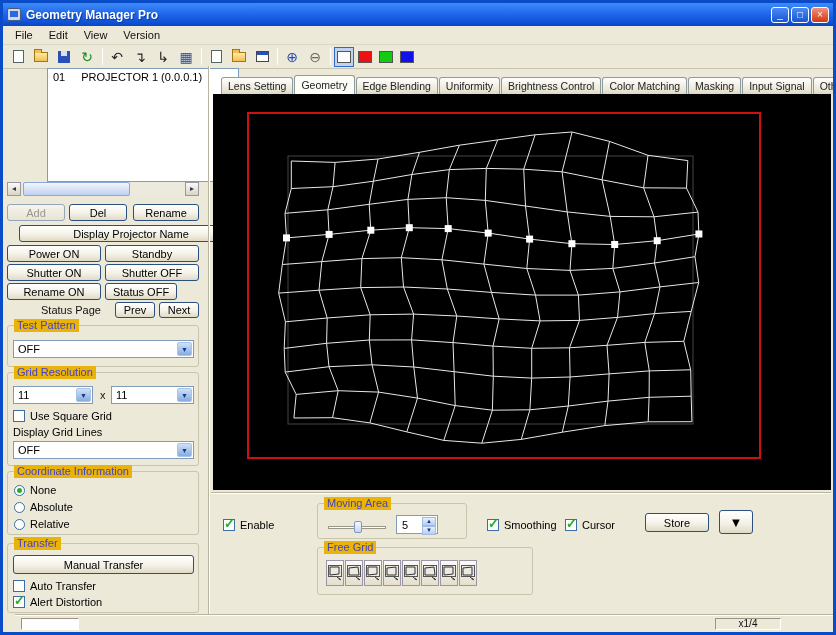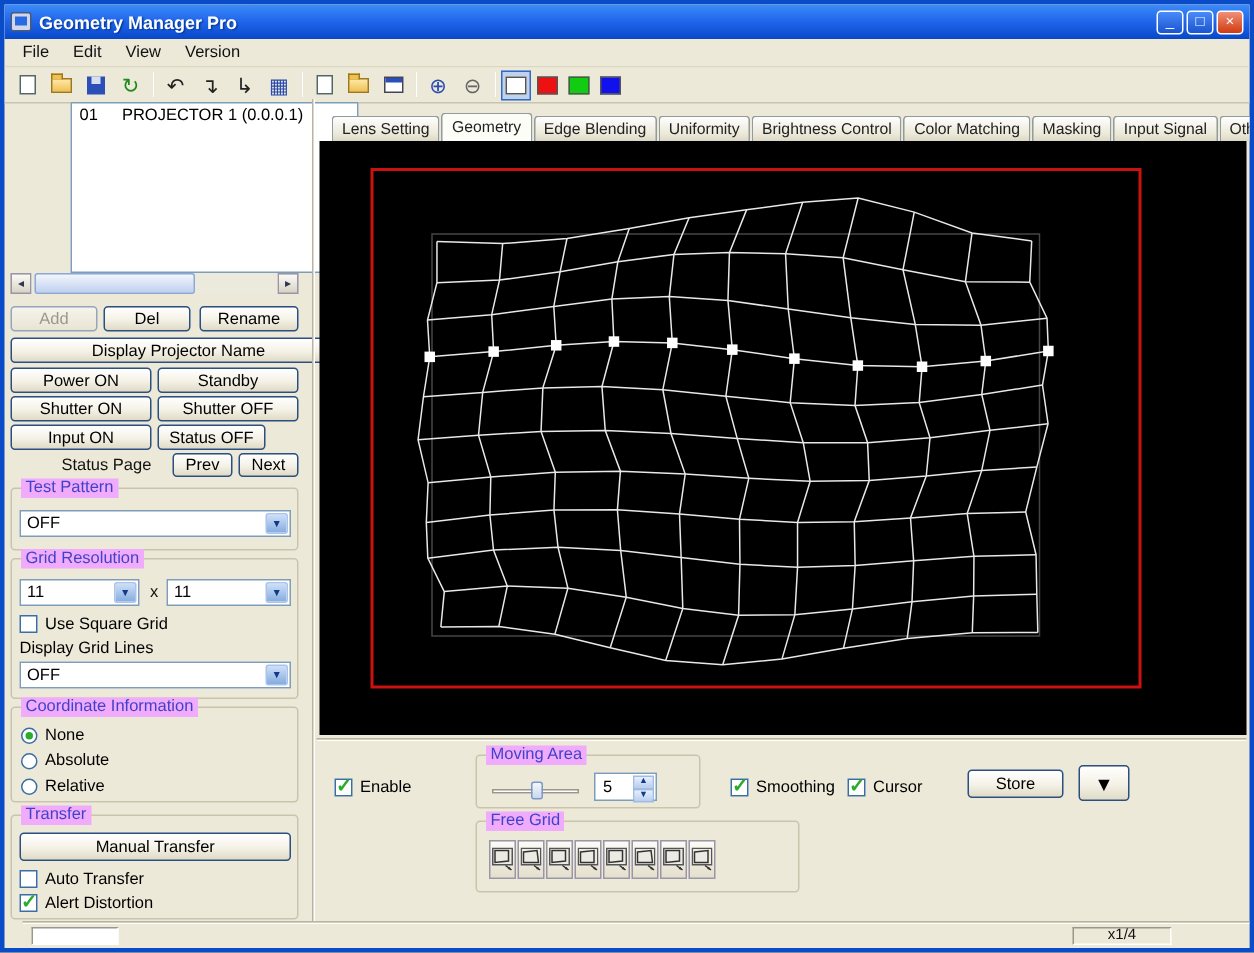--- a/index.html
+++ b/index.html
@@ -39,21 +39,21 @@
   .listbox{position:absolute;left:0;top:2px;width:192px;height:114px;background:#fff;border:1px solid #7F9DB9;font-size:11px;overflow:hidden;margin-left:40px;}
   .list-item{display:flex;padding:2px 5px;gap:16px;white-space:nowrap;}
   .hscroll{position:absolute;left:0;top:116px;width:192px;height:14px;display:flex;background:#d9d5c5;}
   .hs-arrow{width:14px;height:14px;flex:none;background:linear-gradient(#fbfaf6,#d8d4c4);border:1px solid #9a96a8;font-size:8px;line-height:12px;text-align:center;color:#335;}
   .hs-track{flex:1;position:relative;background:#ece9dd;}
   .hs-thumb{position:absolute;left:2px;top:0;bottom:0;width:65%;background:linear-gradient(#f2f6fc,#c0d0f0);border:1px solid #8aa8d8;border-radius:2px;}
   .xp-btn{position:absolute;background:linear-gradient(#ffffff,#f4f1e6 55%,#e0dbc6);border:1px solid #2b4f81;border-radius:3px;font-size:11px;color:#000;display:flex;align-items:center;justify-content:center;padding:0;}
   .xp-btn.disabled{color:#9b978b;border-color:#94a6bc;background:linear-gradient(#f6f4ec,#e8e4d4);}
   .plain-label{position:absolute;font-size:11px;color:#111;white-space:nowrap;}
   .group{position:absolute;border:1px solid #c9c5ad;border-radius:3px;}
-  .group-title{position:absolute;top:-7px;left:6px;background:#f0abfc;padding:0 3px;font-size:11px;line-height:13px;color:#4242c8;white-space:nowrap;}
+  .group-title{position:absolute;top:-7px;left:6px;background:#eab308;padding:0 3px;font-size:11px;line-height:13px;color:#4242c8;white-space:nowrap;}
   .xp-select{position:absolute;height:18px;background:#fff;border:1px solid #7F9DB9;font-size:11px;text-decoration:underline;}
   .sel-val{position:absolute;left:4px;top:2px;}
   .sel-btn{position:absolute;right:1px;top:1px;width:15px;height:14px;background:linear-gradient(#cfe0f8,#86acdf);border:1px solid #a8c4ec;border-radius:2px;font-size:7px;color:#123a8a;text-align:center;line-height:13px;}
   .cb{display:inline-block;width:12px;height:12px;background:#fff;border:1px solid #3a6ea5;position:relative;flex:none;}
   .cb.checked::after{content:"\2713";position:absolute;left:0;top:-4px;font-size:13px;font-weight:bold;color:#2bab2b;}
   .rb{display:inline-block;width:11px;height:11px;border-radius:50%;background:#fff;border:1px solid #3a6ea5;position:relative;flex:none;}
   .rb.selected::after{content:"";position:absolute;left:2px;top:2px;width:5px;height:5px;border-radius:50%;background:#2bab2b;}
   .cb-row{position:absolute;display:flex;align-items:center;gap:5px;font-size:11px;white-space:nowrap;}
 
   .vdivider{position:absolute;left:205px;top:63px;bottom:18px;width:2px;background:#fff;border-left:1px solid #b8b4a0;}
@@ -172,27 +172,27 @@
       <span class="hs-track">
           <span class="hs-thumb"></span>
         </span>
       <span class="hs-arrow">▸</span>
     </div>
 
     <button class="xp-btn disabled" style="left:0;top:138px;width:58px;height:17px">Add</button>
     <button class="xp-btn" style="left:62px;top:138px;width:58px;height:17px">Del</button>
     <button class="xp-btn" style="left:126px;top:138px;width:66px;height:17px">Rename</button>
 
-    <button class="xp-btn" style="left:0;top:159px;width:224px;height:17px">Display Projector Name</button>
+    <button class="xp-btn" style="left:12px;top:159px;width:224px;height:17px">Display Projector Name</button>
 
     <button class="xp-btn" style="left:0;top:179px;width:94px;height:17px">Power ON</button>
     <button class="xp-btn" style="left:98px;top:179px;width:94px;height:17px">Standby</button>
     <button class="xp-btn" style="left:0;top:198px;width:94px;height:17px">Shutter ON</button>
     <button class="xp-btn" style="left:98px;top:198px;width:94px;height:17px">Shutter OFF</button>
-    <button class="xp-btn" style="left:0;top:217px;width:94px;height:17px">Input ON</button>
+    <button class="xp-btn" style="left:0;top:217px;width:94px;height:17px">Rename ON</button>
     <button class="xp-btn" style="left:98px;top:217px;width:72px;height:17px">Status OFF</button>
 
     <span class="plain-label" style="left:34px;top:238px">Status Page</span>
     <button class="xp-btn" style="left:108px;top:236px;width:40px;height:16px">Prev</button>
     <button class="xp-btn" style="left:152px;top:236px;width:40px;height:16px">Next</button>
 
     <div class="group" style="left:0;top:259px;width:192px;height:42px">
       <span class="group-title">Test Pattern</span>
       <div class="xp-select" style="left:5px;top:14px;width:181px">
         <span class="sel-val">OFF</span>

